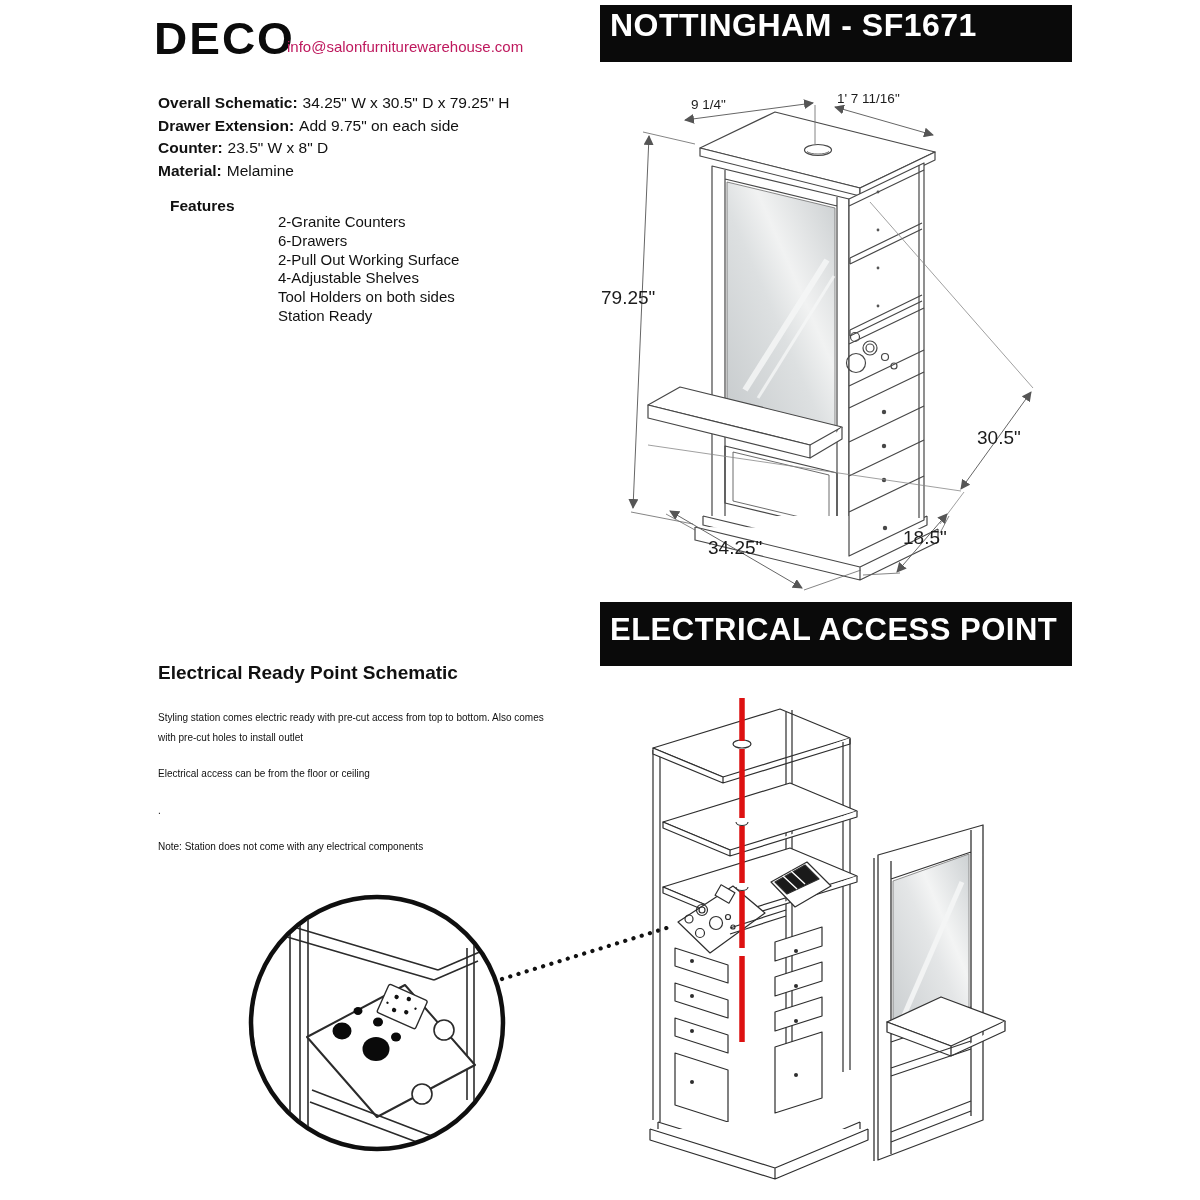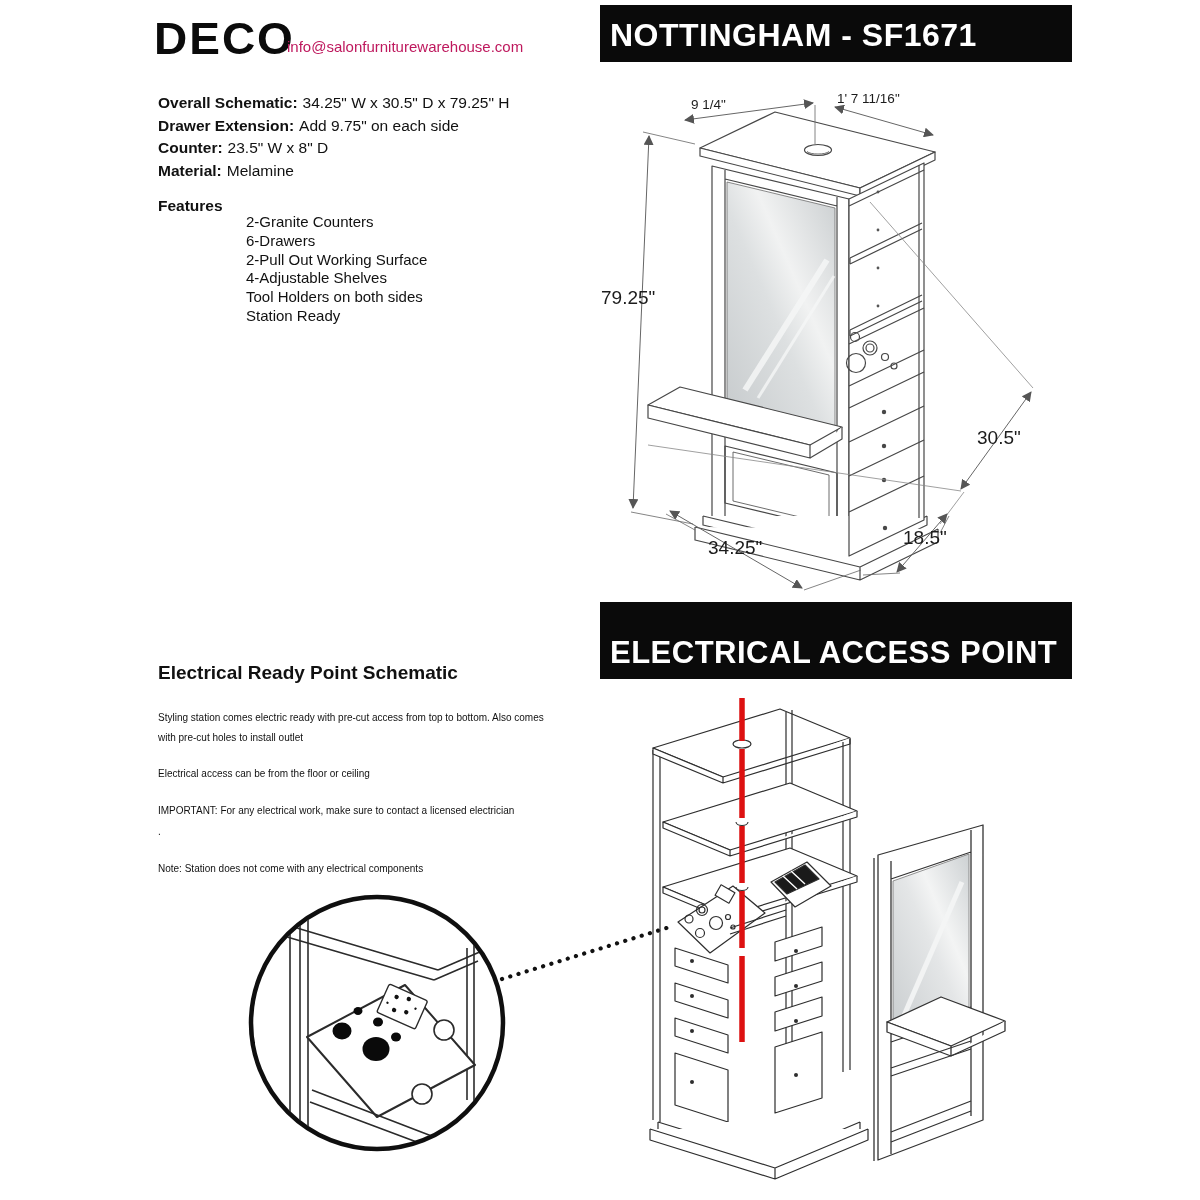--- a/index.html
+++ b/index.html
@@ -4,27 +4,27 @@
 <style>
   html,body{margin:0;padding:0;background:#ffffff;}
   .page{position:relative;width:1200px;height:1200px;background:#ffffff;overflow:hidden;
         font-family:"Liberation Sans",sans-serif;color:#111;border-radius:20px;}
   
   .logo{position:absolute;left:154px;top:12px;font-size:46px;font-weight:900;
         letter-spacing:2px;color:#0b0b0b;transform:scaleY(.96);}
   .email{position:absolute;left:287px;top:38px;font-size:15px;color:#be185d;}
   .banner{position:absolute;left:600px;width:472px;background:#0a0a0a;color:#fff;
           display:flex;align-items:flex-end;box-sizing:border-box;
-          font-weight:bold;padding:0 0 8px 10px;letter-spacing:.5px;}
+          font-weight:bold;padding:0 0 18px 10px;letter-spacing:.5px;}
   .banner.model{top:5px;height:57px;font-size:32px;}
-  .banner.electrical{top:602px;height:77px;font-size:31px;}
+  .banner.electrical{top:602px;height:64px;font-size:31px;}
   
   .specs{position:absolute;left:158px;top:92px;font-size:15.5px;line-height:22.5px;}
   .specs .lbl{font-weight:bold;margin-right:5px;}
-  .features{position:absolute;left:158px;top:197px;display:flex;font-size:15px;}
+  .features{position:absolute;left:170px;top:197px;display:flex;font-size:15px;gap:20px;}
   .features .lbl{font-weight:bold;font-size:15.5px;width:72px;}
   .features li{list-style:none;line-height:18.8px;}
   .features ul{margin:16px;padding:0;}
   
   .etext{position:absolute;left:158px;top:662px;width:400px;}
   .etext h3{margin:0 0 24px 0;font-size:19px;}
   .etext p{margin:0 0 17px 0;font-size:10px;line-height:19.5px;}
   svg text{font-family:"Liberation Sans",sans-serif;fill:#1c1c1c;}
   svg{position:absolute;}
 </style>
@@ -145,21 +145,20 @@
     <text x="358" y="466" font-size="19">18.5"</text>
   </svg>
 
   <div class="banner electrical">
     <span>ELECTRICAL ACCESS POINT</span>
   </div>
   <div class="etext">
     <h3>Electrical Ready Point Schematic</h3>
     <p>Styling station comes electric ready with pre-cut access from top to bottom. Also comes with pre-cut holes to install outlet</p>
     <p>Electrical access can be from the floor or ceiling</p>
-    <p style="margin-bottom:2px">IMPORTANT: For any electrical work, make sure to contact a licensed electrician</p>
     <p>.</p>
     <p>Note: Station does not come with any electrical components</p>
   </div>
 
   <svg style="left:230px;top:670px" width="800" height="515" viewBox="0 0 800 515">
     <defs>
       <linearGradient id="mirG2" x1="0" y1="1" x2="1" y2="0">
         <stop offset="0" stop-color="#c9cdcf"></stop>
           <stop offset=".5" stop-color="#e4e6e7"></stop>
         <stop offset=".65" stop-color="#f3f4f4"></stop>

